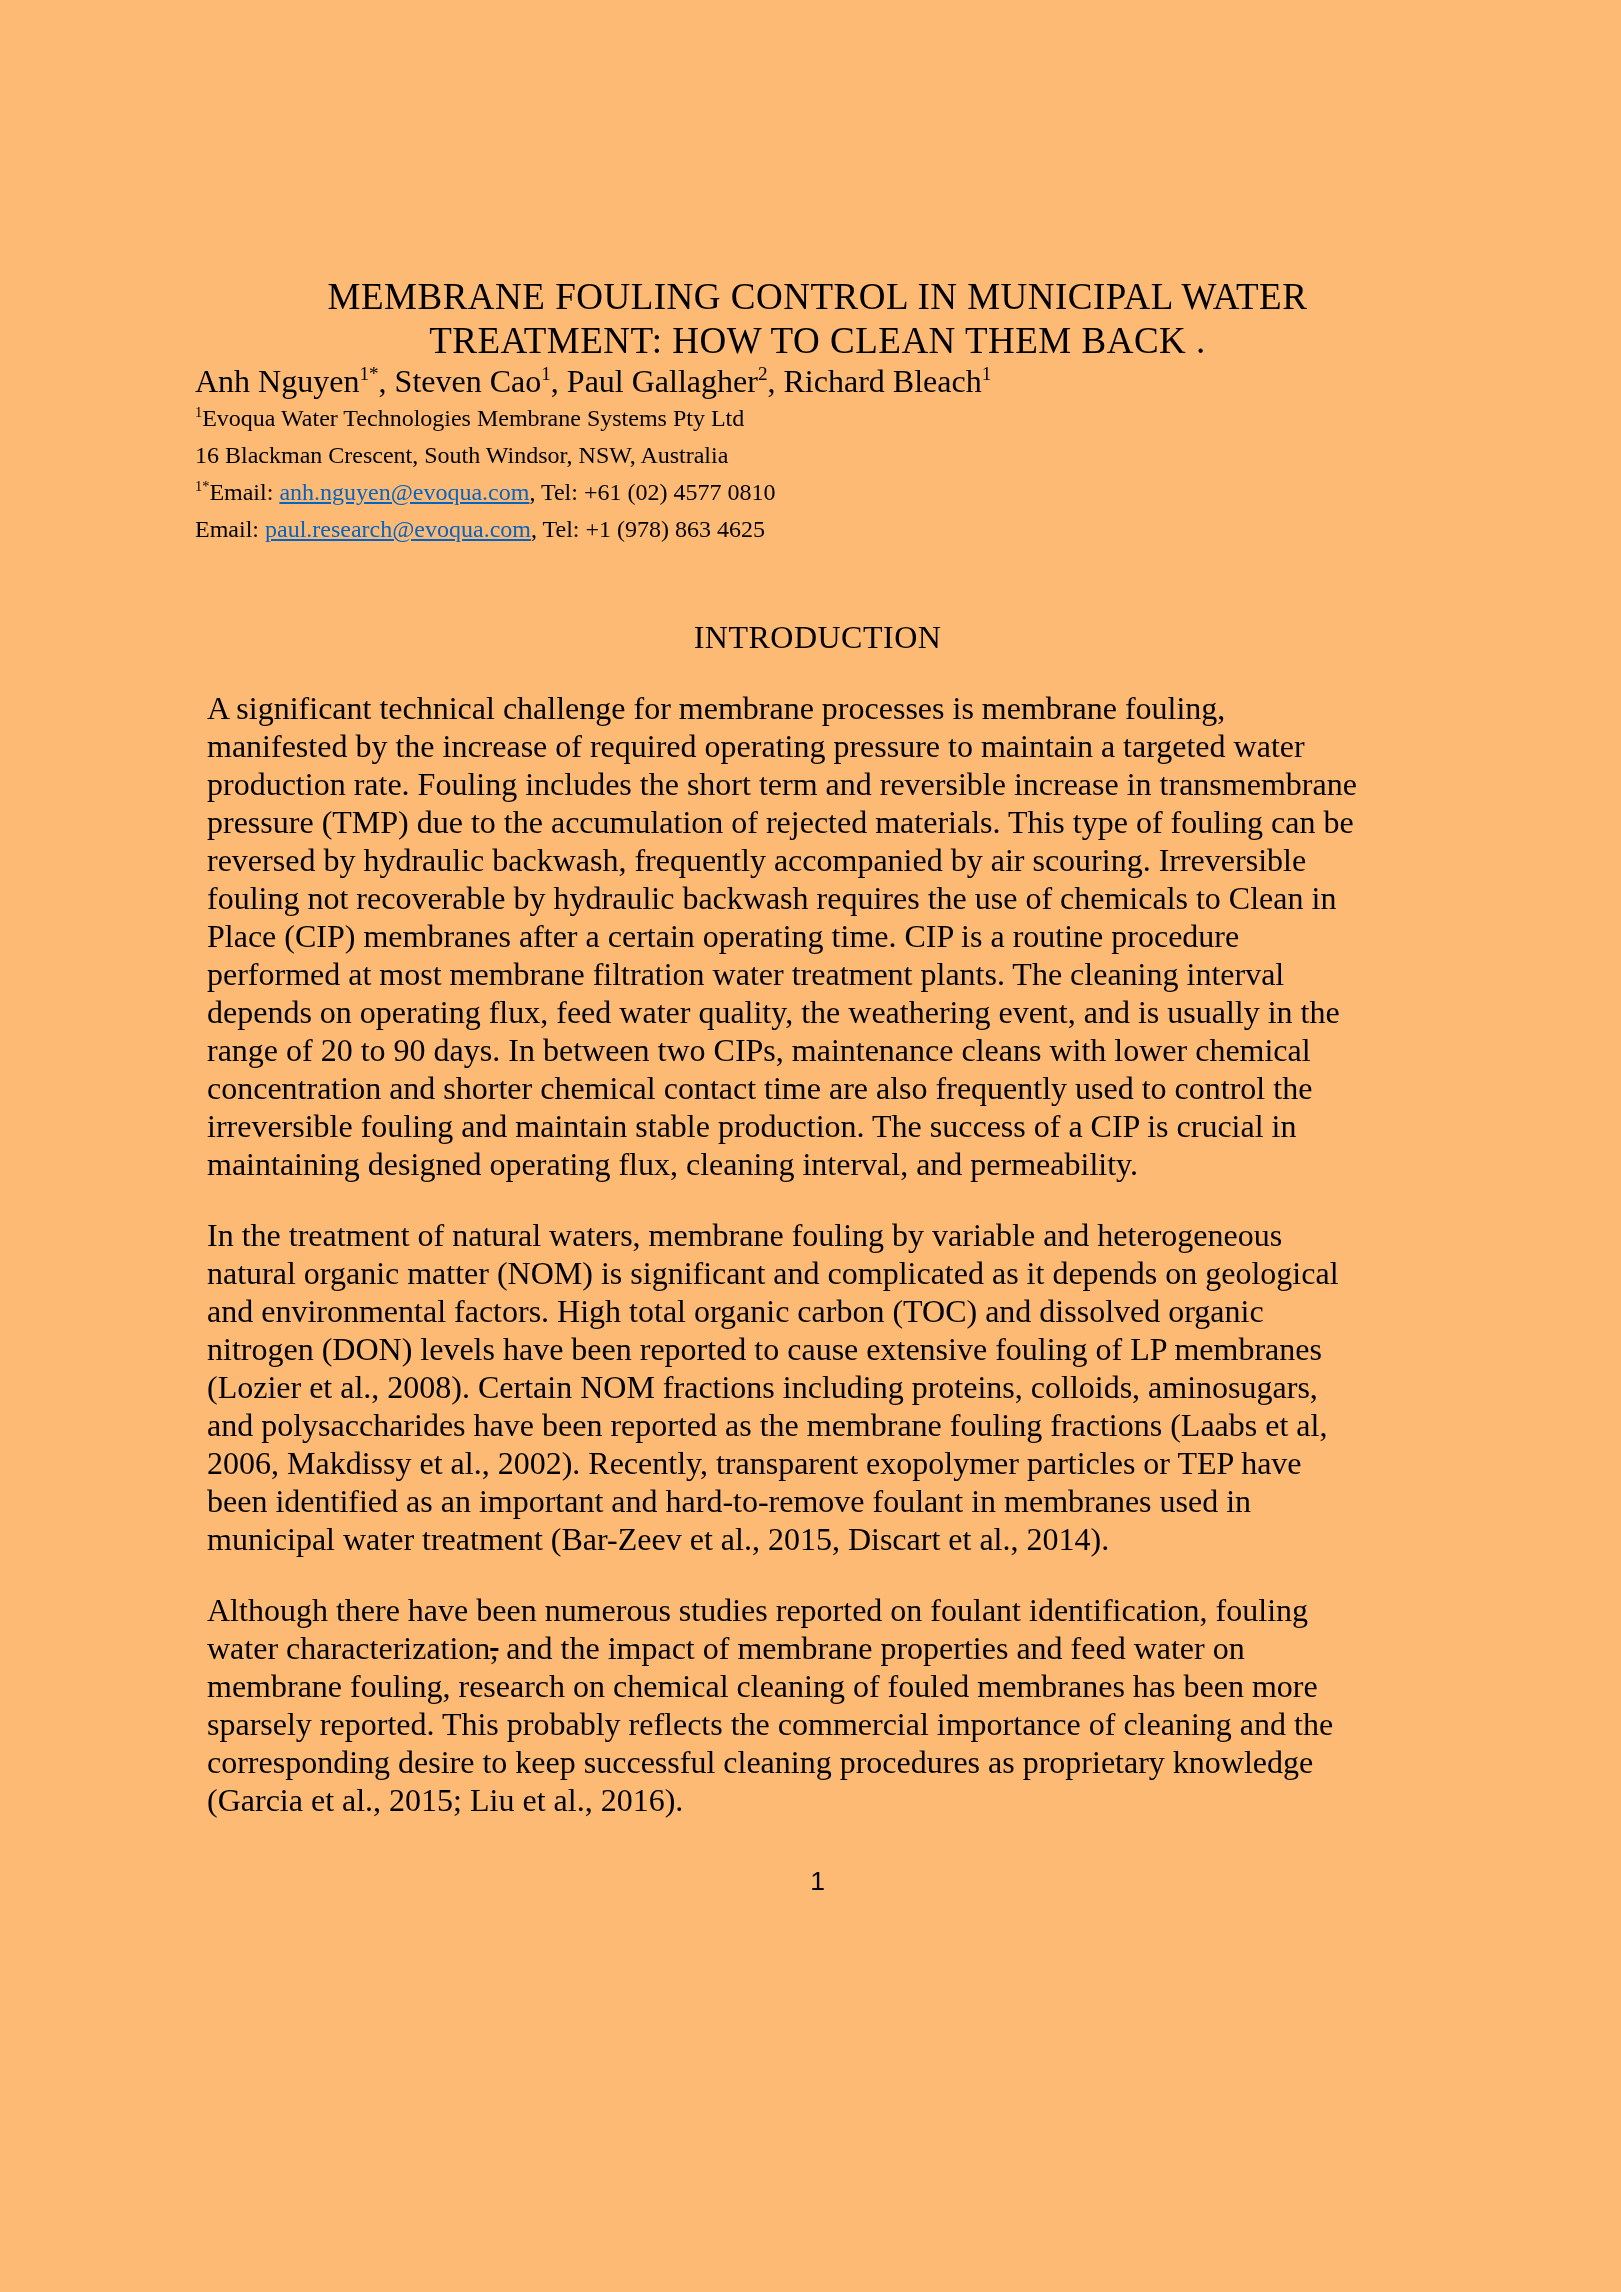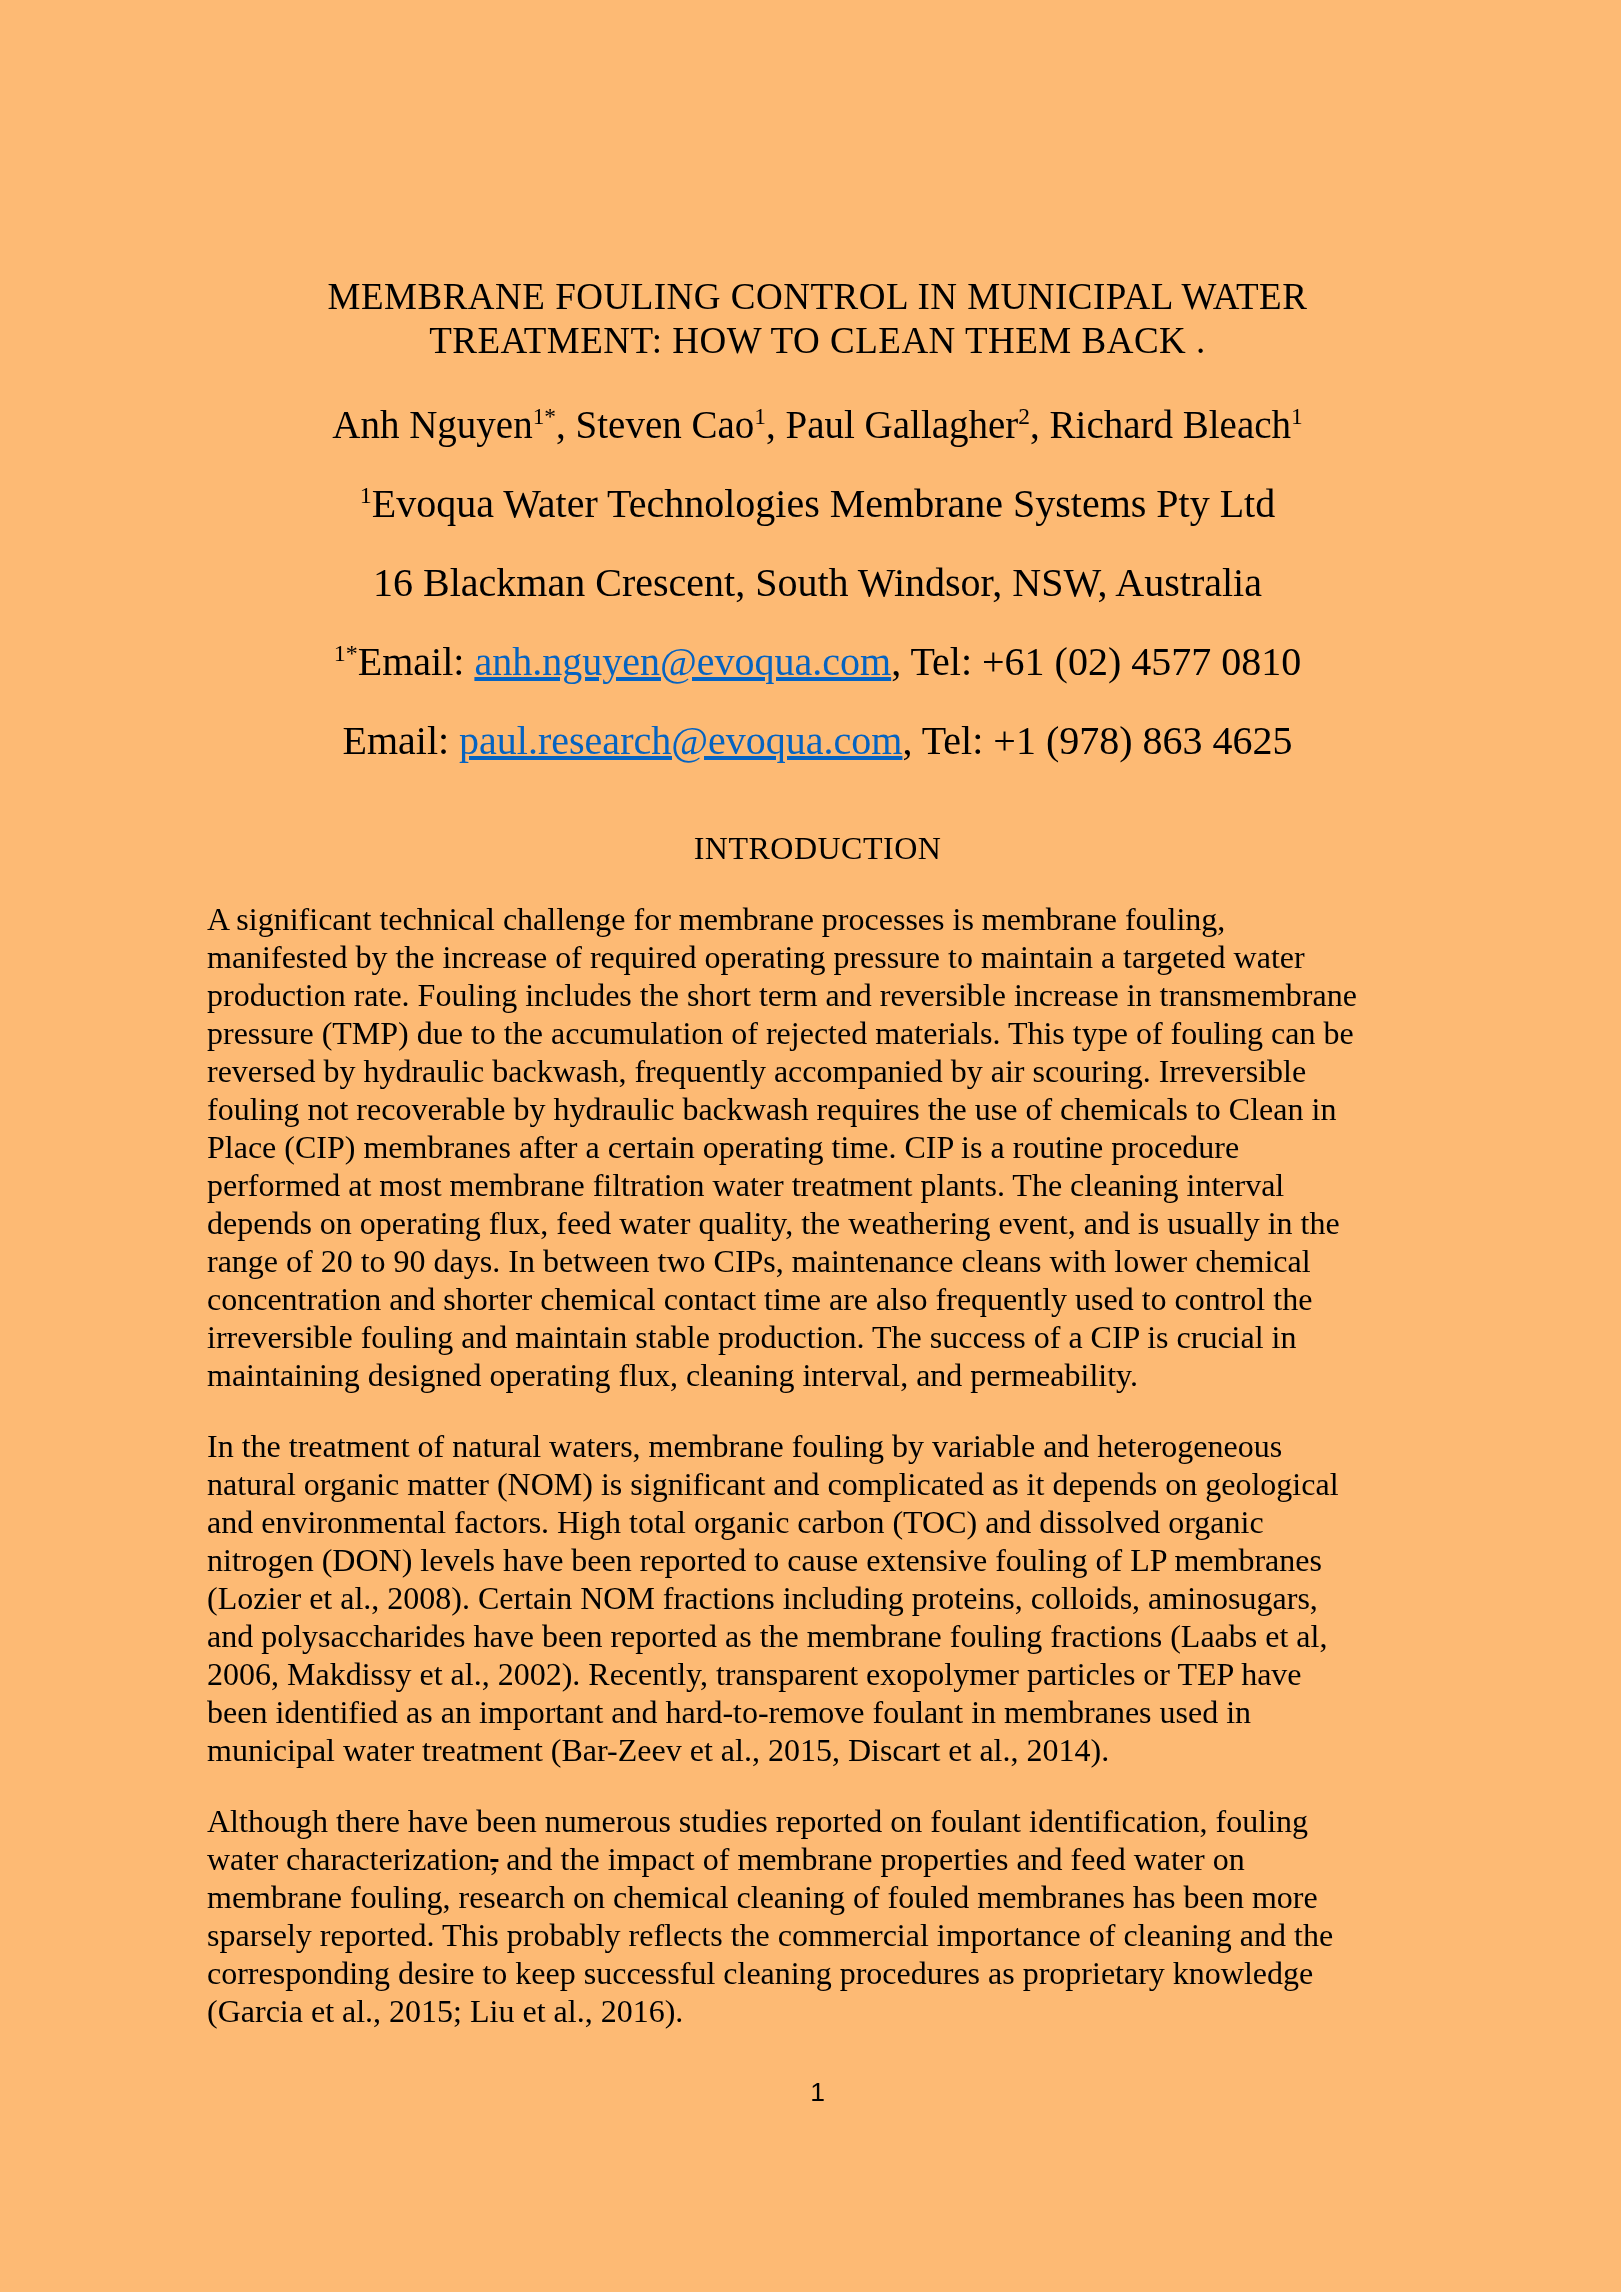--- a/index.html
+++ b/index.html
@@ -30,30 +30,27 @@
     margin: 275px 0 0 0;
     padding: 0;
     font-size: 37px;
     line-height: 44px;
     font-weight: 400;
     text-align: center;
     letter-spacing: 0.5px;
     white-space: pre-line;
   }
   .authors {
-    margin-top: 43px;
-    font-size: 39px;
+    font-size: 32px;
     line-height: 37px;
-    text-align: center;
   }
   .affil-line {
-    font-size: 40px;
+    font-size: 24px;
     line-height: 37px;
-    text-align: center;
-    margin-top: 42px;
+    text-align: left;
   }
   sup {
     font-size: 0.6em;
     line-height: 0;
     vertical-align: super;
   }
   a.email {
     color: #0563C1;
     text-decoration: underline;
     cursor: pointer;

